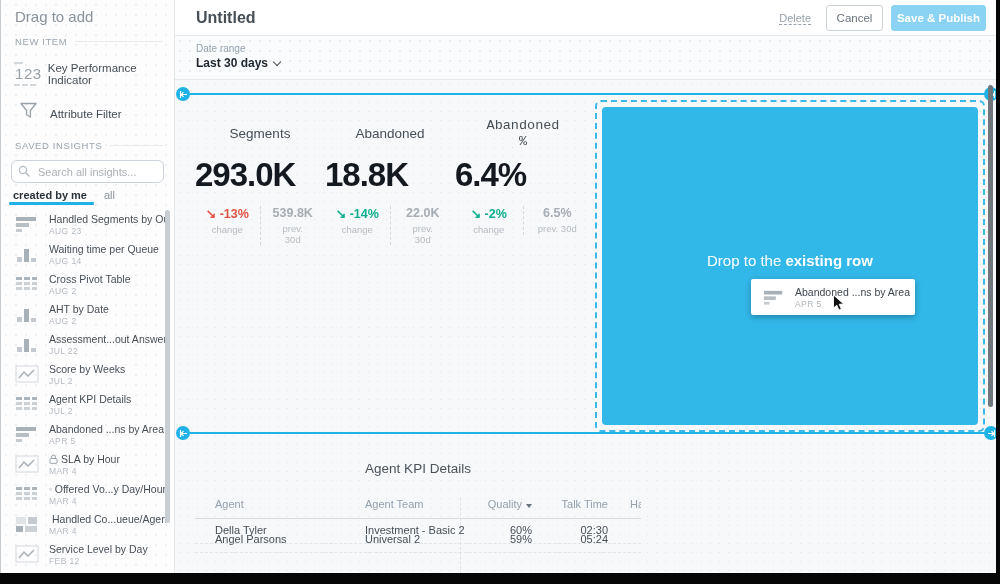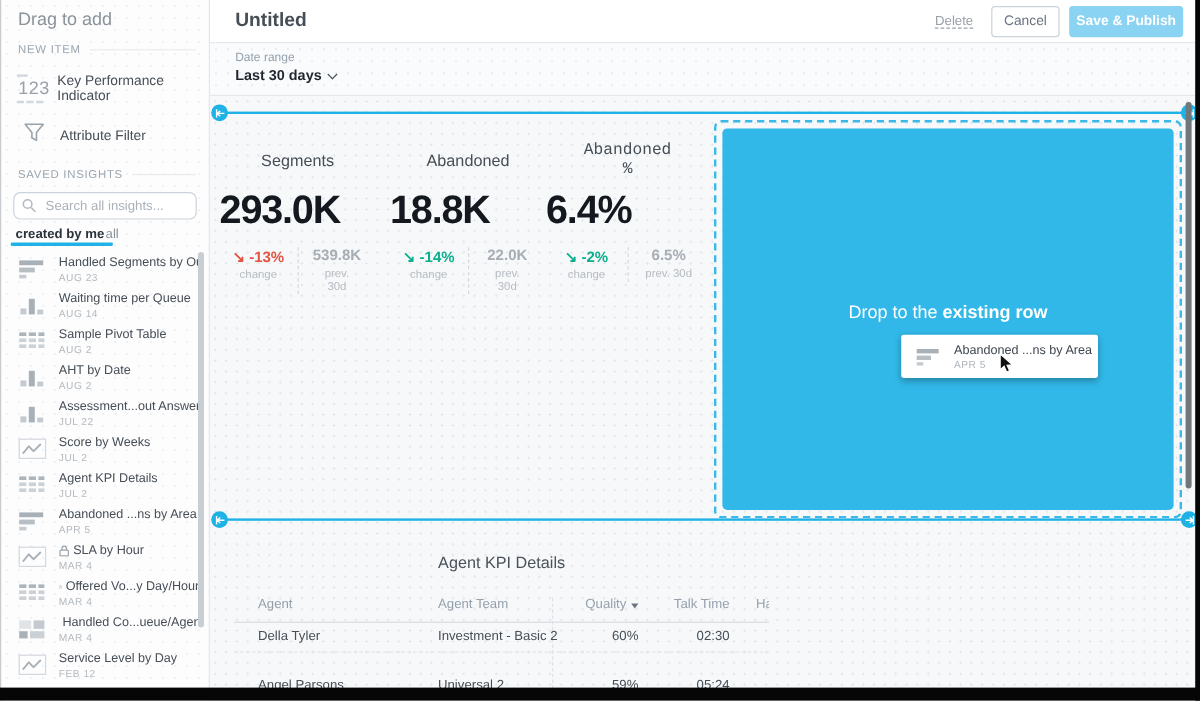--- a/index.html
+++ b/index.html
@@ -27,21 +27,21 @@
   .ni-filter .ni-label { margin-left:10px; }
   .funnel-wrap { width:24px; margin-left:15px; display:flex; justify-content:center; }
 
   .sb-search { position:absolute; left:10px; top:160px; width:153px; height:23px; }
   .sb-search input { width:100%; height:100%; border:1px solid #ccd3da; border-radius:6px; background:#fff; padding:0 6px 0 26px; font-size:11px; color:#464e56; outline:none; font-family:"Liberation Sans",sans-serif; }
   .sb-search input::placeholder { color:#aab1b8; }
   .sb-search svg { position:absolute; left:7px; top:5px; }
 
   .sb-tabs { position:absolute; left:12px; top:189px; width:150px; height:16px; }
   .tab-created { position:absolute; left:0; font-size:11px; font-weight:bold; color:#2a323a; cursor:pointer; }
-  .tab-all { position:absolute; left:75px; font-size:11px; color:#8a929a; cursor:pointer; }
+  .tab-all { position:absolute; left:91px; font-size:11px; color:#8a929a; cursor:pointer; }
   .tab-underline { position:absolute; left:8px; top:202px; width:85px; height:3px; background:#1fb2e6; border-radius:1px; }
 
   .ins-list { position:absolute; left:0; top:213px; width:165px; }
   .ins-item { height:30px; display:flex; align-items:flex-start; cursor:grab; }
   .ins-icon { width:24px; height:18px; margin:2px 10px 0 14px; flex:none; }
   .ins-text { width:118px; overflow:hidden; }
   .ins-title { font-size:10.5px; color:#464e56; white-space:nowrap; overflow:hidden; display:flex; align-items:center; gap:3px; }
   .ins-date { font-size:8.5px; color:#b4bac0; letter-spacing:0.4px; margin-top:1px; }
   .sb-scroll { position:absolute; left:164px; top:210px; width:5px; height:313px; background:#c9ced3; border-radius:3px; z-index:12; cursor:pointer; }
 
@@ -65,21 +65,21 @@
   
   #canvas { position:absolute; left:175px; top:80px; width:821px; height:504px; overflow:hidden;
             background-image:radial-gradient(#e1e5e8 0.8px, transparent 0.9px); background-size:9px 9px; }
 
   .sec-line { position:absolute; left:14px; width:796px; height:2px; background:#1fb2e6; }
   .line-top { top:13px; } .line-bottom { top:352px; }
   .hot-circle { position:absolute; width:14px; height:14px; border-radius:50%; background:#1fb2e6; display:flex; align-items:center; justify-content:center; cursor:pointer; z-index:8; }
 
   
   .kpi { position:absolute; top:36px; width:130px; cursor:pointer; }
-  .kpi1 { left:8px; } .kpi2 { left:150px; } .kpi3 { left:280px; width:136px; }
+  .kpi1 { left:20px; } .kpi2 { left:150px; } .kpi3 { left:280px; width:136px; }
   .kpi-title { height:36px; display:flex; align-items:center; justify-content:center; text-align:center; font-size:13.5px; color:#464e56; line-height:16px; }
   .kpi3 .kpi-title div { width:88px;font-family:Liberation Mono, monospace; }
   .kpi-value { text-align:left; font-size:33px; font-weight:800; color:#14191f; letter-spacing:-1px; margin-top:4px; }
   .kpi-sub { display:flex; margin-top:12px; }
   .kpi-cell { flex:1; text-align:center; padding:0 4px; }
   .kpi-cell.sep { border-left:1px dashed #d4d9dd; }
   .kpi-change { font-size:12.5px; font-weight:bold; }
   .kpi-change.red { color:#e25343; } .kpi-change.green { color:#0caf8d; }
   .kpi-prev { font-size:12.5px; font-weight:bold; color:#a6adb4; }
   .kpi-sublabel { font-size:9.5px; color:#b6bcc2; margin-top:3px; white-space:pre-line; line-height:11px; }
@@ -105,21 +105,21 @@
   .tbl-head-border { position:absolute; top:63px; left:0; width:446px; height:1px; background:#d8dde1; }
   .tbl-vsep { position:absolute; top:43px; left:265px; width:1px; height:86px; border-left:1px dashed #dde2e6; }
   .col-agent { position:absolute; left:20px; }
   .col-team  { position:absolute; left:170px; }
   .col-quality { position:absolute; left:250px; width:87px; text-align:right; cursor:pointer; }
   .col-talk  { position:absolute; left:350px; width:63px; text-align:right; cursor:pointer; }
   .col-handle{ position:absolute; left:435px; width:12px; overflow:hidden; white-space:nowrap; cursor:pointer; }
   .sort-tri { display:inline-block; width:0; height:0; border-left:3.5px solid transparent; border-right:3.5px solid transparent; border-top:4.5px solid #6b7480; margin-left:4px; }
   .tbl-row { position:absolute; left:0; width:446px; height:26px; font-size:11px; color:#464e56; border-bottom:1px dashed #e2e6ea; }
   .tbl-row > div { top:6px; }
-  .row1 { top:63px; } .row2 { top:104px; } .row3 { top:115px; border-bottom:none; }
+  .row1 { top:63px; } .row2 { top:72px; } .row3 { top:115px; border-bottom:none; }
   .row3 > div { top:3px; }
   .tbl-row .col-agent,.tbl-row .col-team,.tbl-row .col-quality,.tbl-row .col-talk { position:absolute; }
 </style>
 </head>
 <body>
 
 <div id="sidebar">
   <div class="sb-title">Drag to add</div>
 
   <div class="sb-heading sb-h-new">
@@ -196,21 +196,21 @@
           <g fill="#ccd1d6">
             <rect x="1" y="7" width="6" height="3"></rect>
             <rect x="9" y="7" width="6" height="3"></rect>
             <rect x="17" y="7" width="5" height="3"></rect>
             <rect x="1" y="12" width="6" height="3"></rect>
             <rect x="9" y="12" width="6" height="3"></rect>
             <rect x="17" y="12" width="5" height="3"></rect>
           </g>
         </svg>
       <div class="ins-text">
-          <div class="ins-title">Sample Pivot Table</div>
+          <div class="ins-title">Cross Pivot Table</div>
           <div class="ins-date">AUG 2</div>
         </div>
     </div>
 
     <div class="ins-item">
       <svg class="ins-icon" viewBox="0 0 24 18">
           <rect x="2" y="12" width="5" height="5" fill="#c4cacf"></rect>
           <rect x="9" y="4" width="5" height="13" fill="#a9b1b8"></rect>
           <rect x="16" y="13" width="5" height="4" fill="#c4cacf"></rect>
         </svg>

